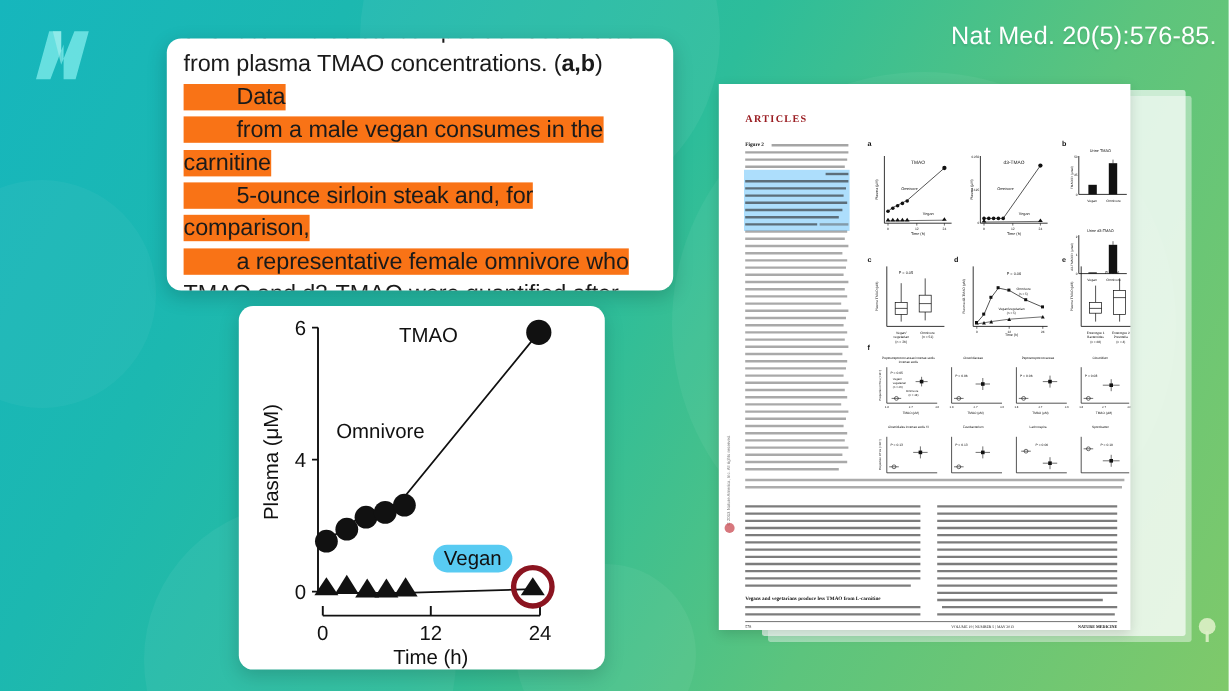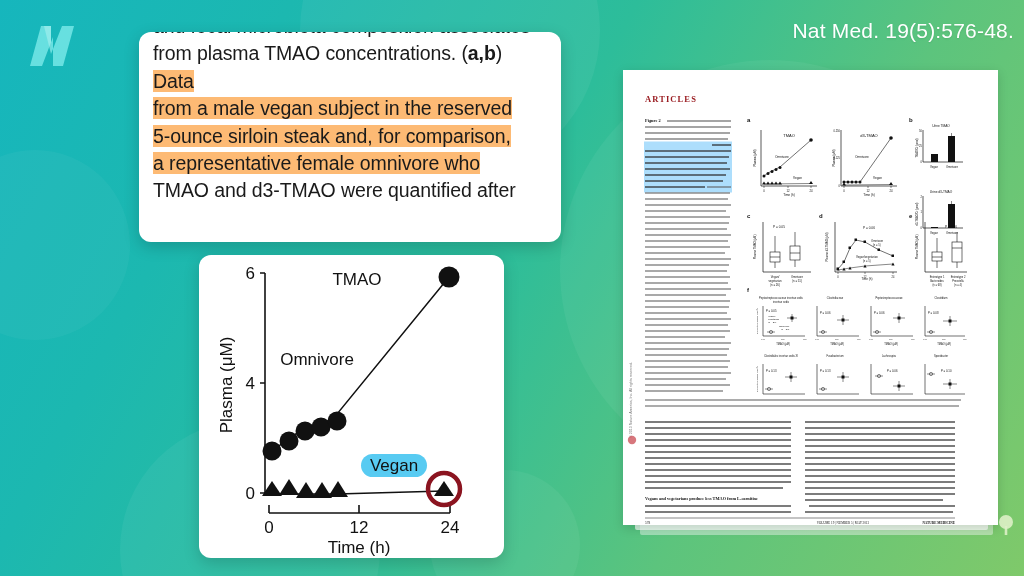--- a/index.html
+++ b/index.html
@@ -47,21 +47,21 @@
   }
   #caption-inner {
     position: absolute; left: 0; top: -19px;
     width: 422px;
     padding: 0 14px;
     font-size: 19.5px;
     line-height: 27.4px;
     color: #1a1a1a;
     letter-spacing: -0.1px;
   }
-  #caption-inner .hl { background: #fdba74; }
+  #caption-inner .hl { background: #f97316; padding-left: 44px; }
   #caption-inner b { font-weight: bold; margin-top: 29px; }
 
   
   #chart-card {
     position: absolute; left: 199px; top: 255px;
     width: 305px; height: 303px;
     background: #ffffff;
     border-radius: 12px;
     box-shadow: 0 5px 16px rgba(0,0,0,0.17);
     overflow: hidden;
@@ -70,22 +70,22 @@
 
   
   .paper-shadow {
     position: absolute;
     background: rgba(255,255,255,0.42);
     border-radius: 2px;
   }
   #paper-s2 { left: 640px; top: 80px; width: 353px; height: 455px; }
   #paper-s1 { left: 635px; top: 75px; width: 353px; height: 455px; background: rgba(255,255,255,0.68); }
   #paper {
-    position: absolute; left: 623px; top: 70px;
-    width: 375px; height: 455px;
+    position: absolute; left: 599px; top: 70px;
+    width: 343px; height: 455px;
     background: #ffffff;
     box-shadow: 0 3px 10px rgba(0,0,0,0.15);
     overflow: hidden;
   }
   #paper-svg { display: block; width: 353px; height: 455px; }
 
   #tree-icon { position: absolute; left: 996px; top: 513px; width: 20px; height: 24px; }
 </style>
 </head>
 <body>
@@ -97,27 +97,27 @@
   <div class="blob b3"></div>
   <div class="blob b4"></div>
   <div class="blob b5"></div>
   <div class="blob b6"></div>
 
   <svg id="logo" viewBox="0 0 56 52">
     <path d="M6 46 L17 6 L27 6 L27 34 L38 6 L50 6 L39 46 L29 46 L29 17 L18 46 Z" fill="#6fe3e3" opacity="0.92"></path>
     <path d="M20 6 L27 6 L27 34 Z" fill="#a8f0ef" opacity="0.6"></path>
   </svg>
 
-  <div id="citation">Nat Med. 19(5):576-48.</div>
+  <div id="citation">Nat Med. 20(5):576-85.</div>
 
   <div id="caption-card">
     <div id="caption-inner">
       <div>and fecal microbiota composition associates</div>
       <div><span>from plasma TMAO concentrations. (</span><b>a,b</b><span>) </span><span class="hl">Data</span></div>
-      <div><span class="hl">from a male vegan subject in the reserved</span></div>
+      <div><span class="hl">from a male vegan consumes in the carnitine</span></div>
       <div><span class="hl">5-ounce sirloin steak and, for comparison,</span></div>
       <div><span class="hl">a representative female omnivore who</span></div>
       <div>TMAO and d3-TMAO were quantified after</div>
     </div>
   </div>
 
   <div id="chart-card">
     <svg id="chart-svg" viewBox="0 0 305 303">
 
       <g stroke="#111" stroke-width="1.6" fill="none">

